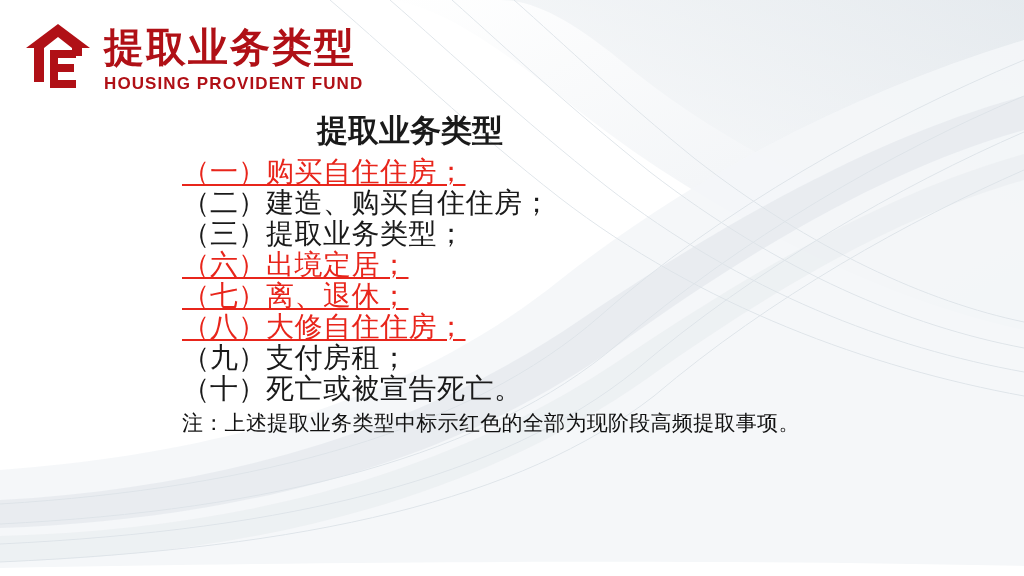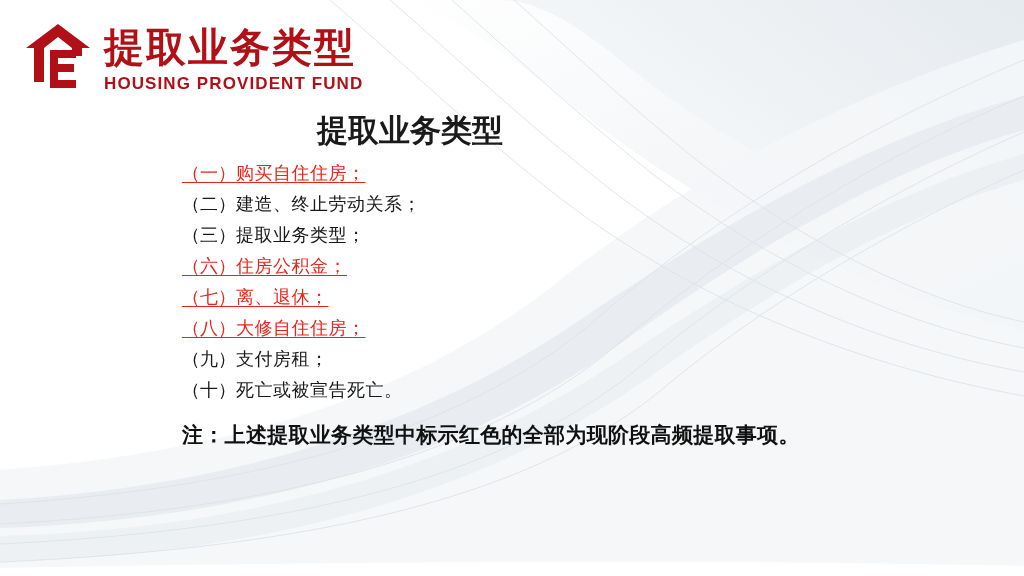--- a/index.html
+++ b/index.html
@@ -82,22 +82,22 @@
     z-index: 5;
   }
   .content {
     position: absolute;
     left: 182px;
     top: 158px;
     width: 760px;
     z-index: 5;
   }
   .item {
-    font-family: Liberation Sans, sans-serif;
-    font-size: 18px;
+    font-family: Liberation Mono, monospace;
+    font-size: 28px;
     line-height: 31px;
     color: #1a1a1a;
     white-space: nowrap;
     letter-spacing: 0.5px;
   }
   .item .num {
     letter-spacing: 0px;
   }
   .item.red {
     color: #e8251b;
@@ -108,22 +108,22 @@
   }
   .item.red .num {
     text-decoration: underline;
     text-underline-offset: 3px;
   }
   .note {
     font-family: "DejaVu Sans", sans-serif;
     font-size: 21px;
     line-height: 31px;
     color: #111111;
-    font-weight: bold;
-    margin-top: 14px;
+    font-weight: normal;
+    margin-top: 2px;
     white-space: nowrap;
     letter-spacing: 0.3px;
   }
 </style>
 </head>
 <body>
 
 <div class="slide">
 
   <svg class="bg-decor" viewBox="0 0 1024 576" preserveAspectRatio="none">
@@ -174,31 +174,31 @@
 
   <div class="slide-title">提取业务类型</div>
 
   <div class="content">
 
     <div class="item red">
       <span class="num">（一）</span><span class="txt">购买自住住房；</span>
     </div>
 
     <div class="item">
-      <span class="num">（二）</span><span class="txt">建造、终止劳动关系；</span>
+      <span class="num">（二）</span><span class="txt">建造、购买自住住房；</span>
     </div>
 
     <div class="item">
       <span class="num">（三）</span><span class="txt">提取业务类型；</span>
     </div>
 
 
 
     <div class="item red">
-      <span class="num">（六）</span><span class="txt">住房公积金；</span>
+      <span class="num">（六）</span><span class="txt">出境定居；</span>
     </div>
 
     <div class="item red">
       <span class="num">（七）</span><span class="txt">离、退休；</span>
     </div>
 
     <div class="item red">
       <span class="num">（八）</span><span class="txt">大修自住住房；</span>
     </div>
 

